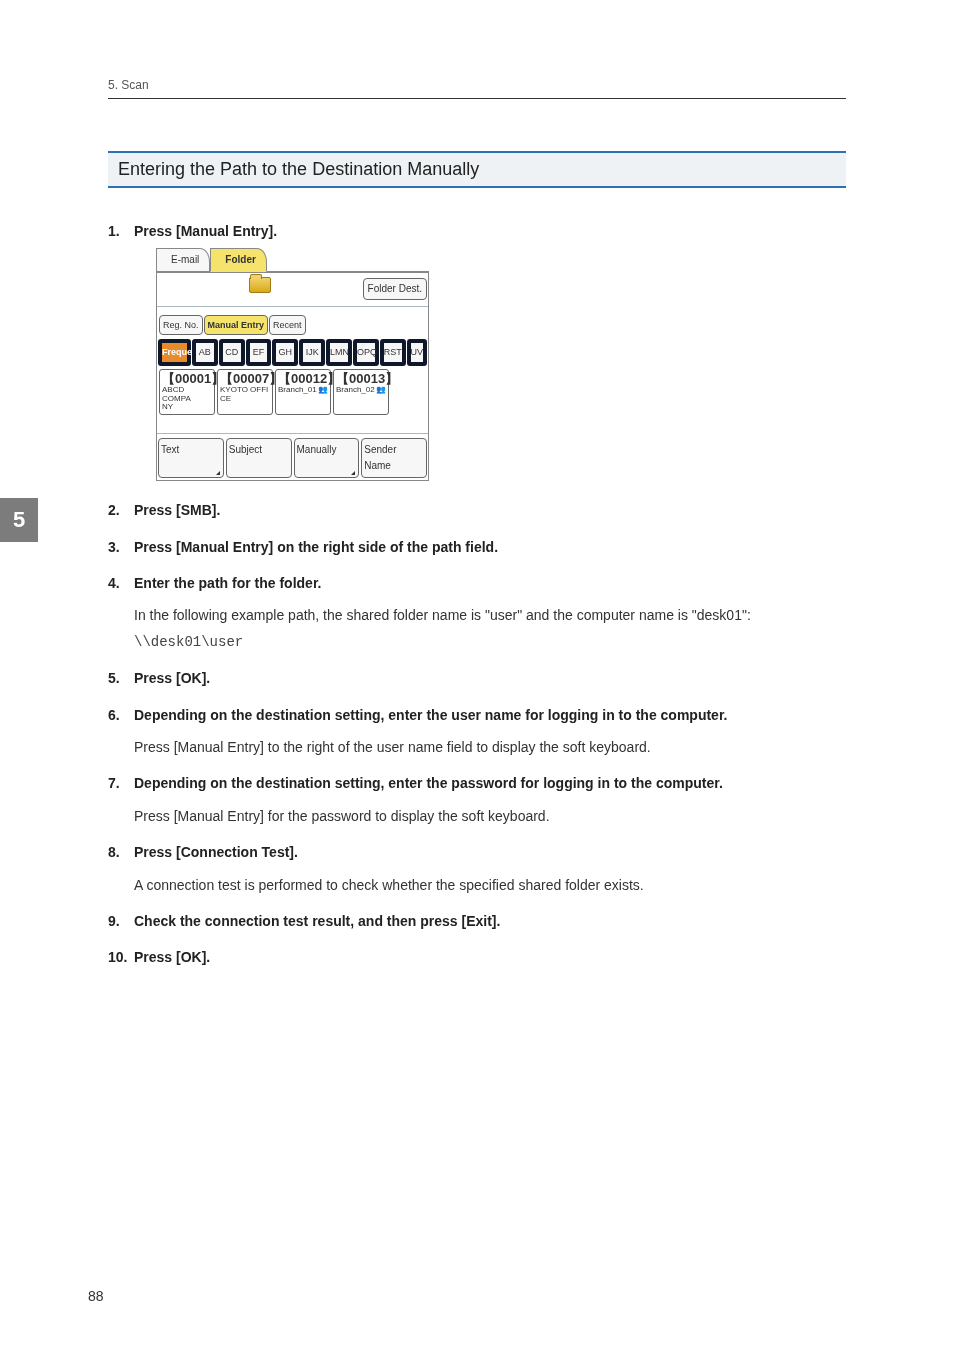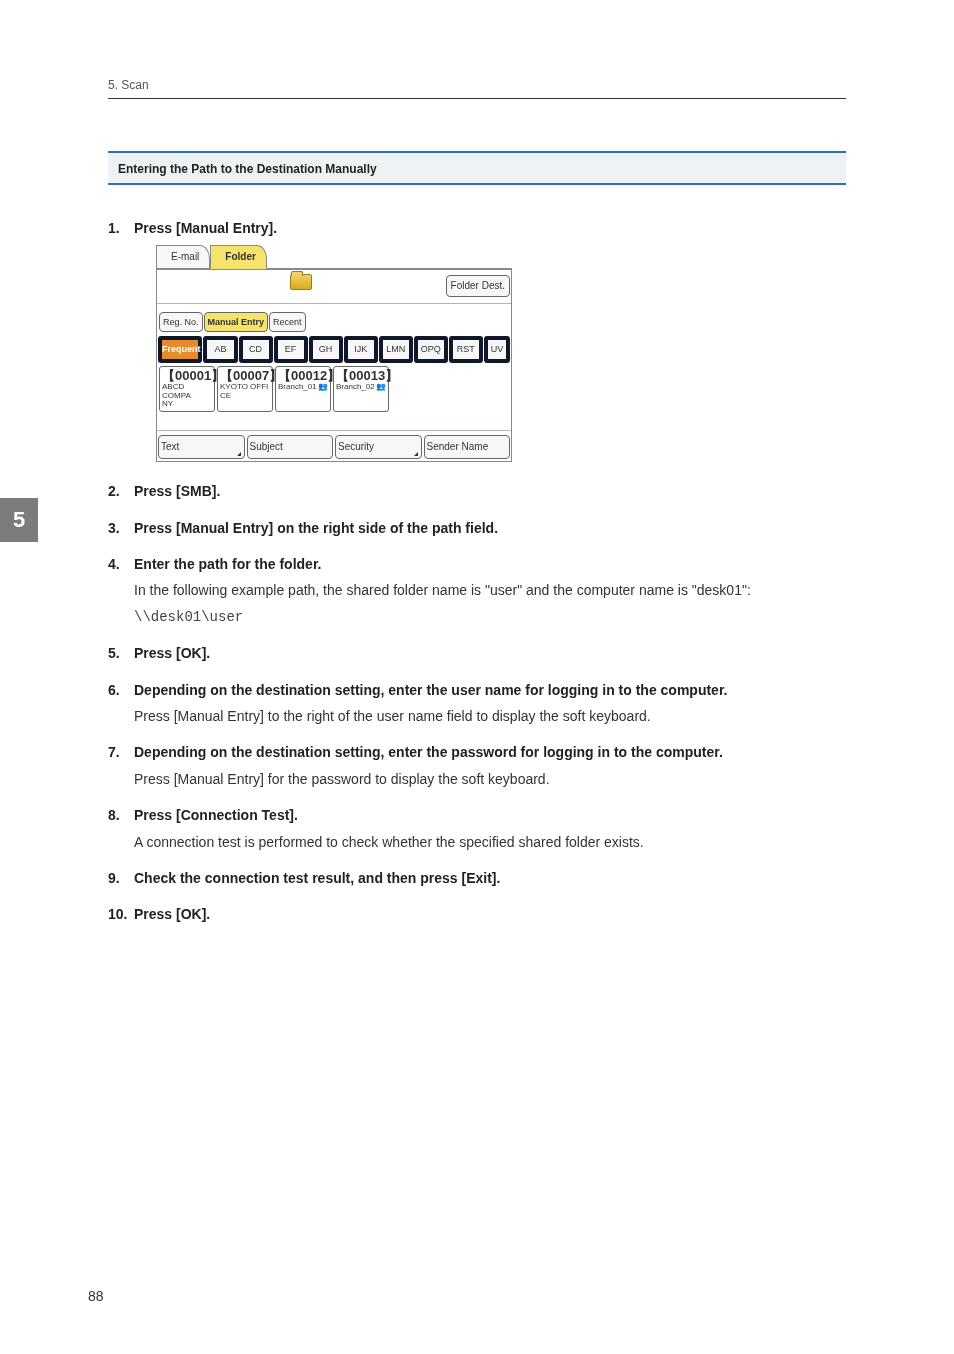--- a/index.html
+++ b/index.html
@@ -27,22 +27,22 @@
     padding: 48px 108px 0 108px;
   }
   .section-heading-wrap {
     border-top: 2px solid #2a72b5;
     border-bottom: 2px solid #2a72b5;
     background: #eef2f5;
     padding: 6px 10px;
     margin-bottom: 32px;
   }
   .section-heading {
-    font-size: 12px;
-    font-weight: bold;
+    font-size: 18px;
+    font-weight: normal;
     color: #222;
   }
   ol.steps {
     list-style: none;
     padding: 0;
     margin: 0 0 0 0;
     counter-reset: step;
   }
   ol.steps > li {
     margin: 0 0 14px 0;
@@ -57,35 +57,35 @@
     top: 0;
     font-weight: bold;
     color: #222;
     font-size: 14px;
   }
   ol.steps > li .step-title {
     font-weight: bold;
     color: #222;
   }
   .step-body {
-    margin-top: 4px;
+    margin-top: 10px;
     font-weight: normal;
     color: #333;
   }
   .code {
     font-family: "Courier New", monospace;
     font-size: 14px;
     color: #444;
     margin-top: 4px;
     margin-bottom: 6px;
   }
   
   .ui-shot {
     margin: 6px 0 18px 22px;
-    width: 356px;
+    width: 273px;
   }
   .ui-frame {
     border: 1px solid #888;
     background: #fff;
   }
   .ui-tabs {
     display: flex;
     font-size: 10px;
   }
   .ui-tab {
@@ -320,21 +320,21 @@
                 <div>Branch_01</div>
               </div>
               <div class="dest-card">
                 <div><span class="id">【00013】</span><span class="share-icon">👥</span></div>
                 <div>Branch_02</div>
               </div>
             </div>
             <div class="bottom-row">
               <div class="bottom-btn"><span>Text</span><span class="tri"></span></div>
               <div class="bottom-btn"><span>Subject</span></div>
-              <div class="bottom-btn"><span>Security</span><span class="tri"></span></div>
+              <div class="bottom-btn"><span>Manually</span><span class="tri"></span></div>
               <div class="bottom-btn"><span>Sender Name</span></div>
             </div>
           </div>
         </div>
       </div>
     </li>
 
     <li>
       <span class="num">2.</span>
       <span class="step-title">Press [SMB].</span>

